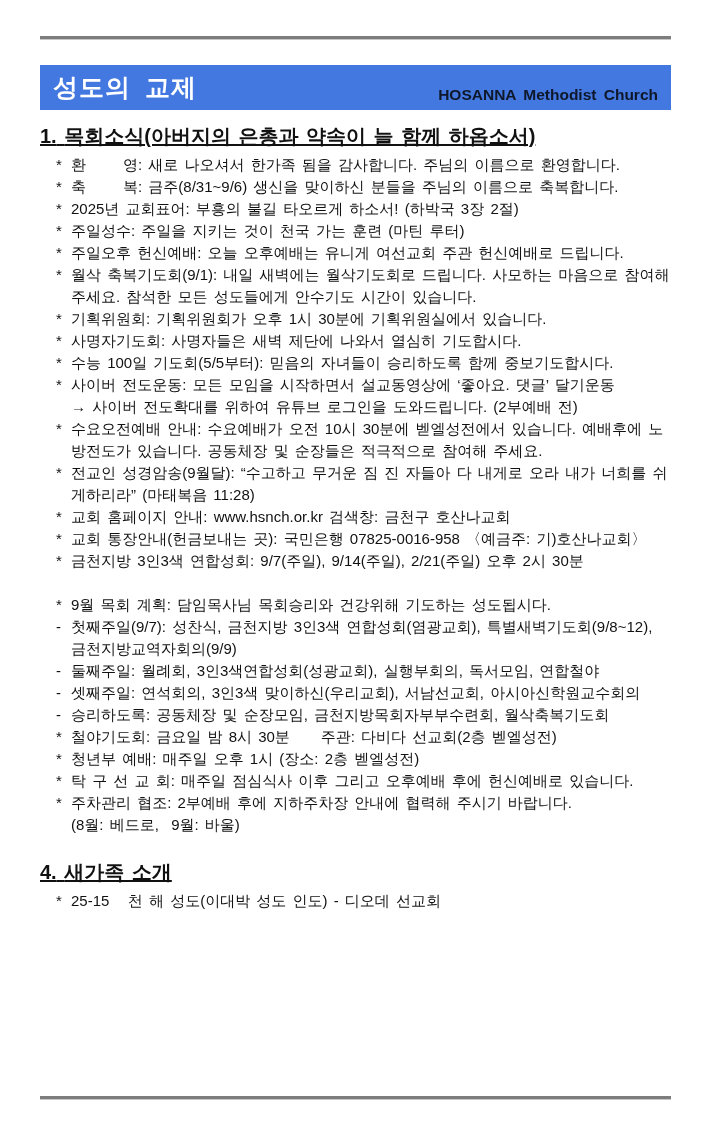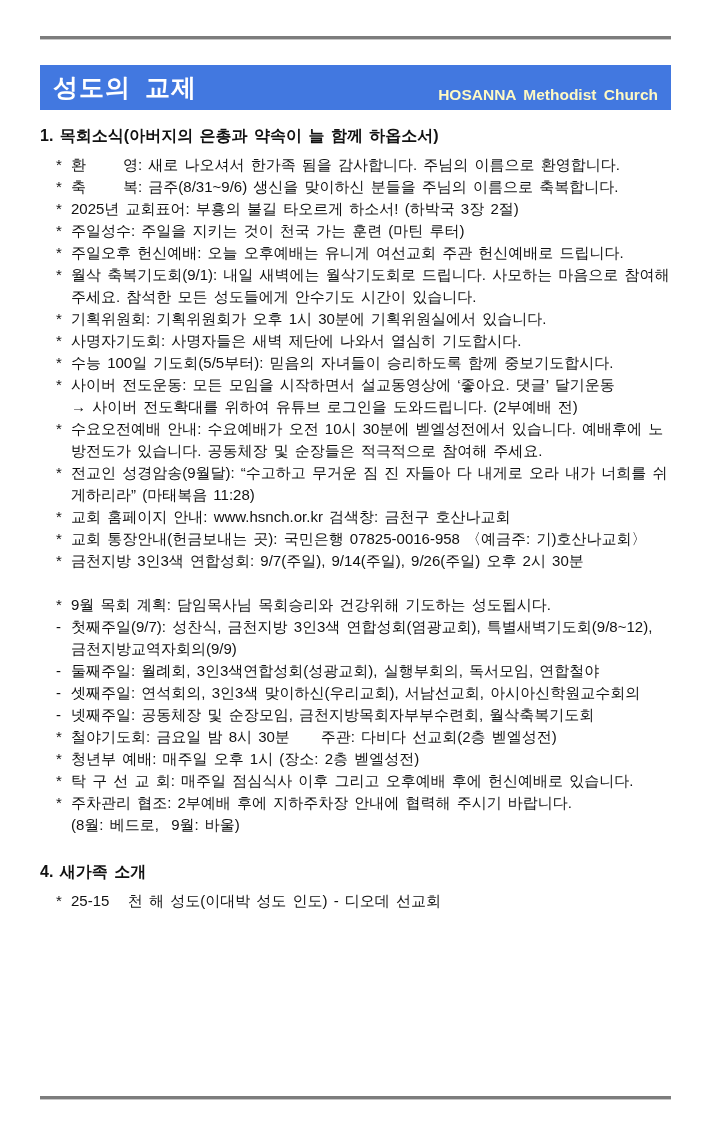--- a/index.html
+++ b/index.html
@@ -45,24 +45,25 @@
     font-size:15.5px;
     font-weight:bold;
     word-spacing:3px;
   }
   .content {
     margin:15px 40px 0;
     font-size:15px;
     line-height:22px;
   }
   .section-heading {
-    font-size:16px;
+    font-size:20px;
     font-weight:bold;
     margin:25px 0 7px;
     word-spacing:2px;
+    text-decoration:underline;
   }
   .section:first-child .section-heading { margin-top:0; }
   .item {
     display:flex;
     padding-left:16px;
   }
   .marker {
     flex:0 0 15px;
     width:15px;
   }
@@ -74,21 +75,21 @@
   .gap-top { margin-top:22px; }
 </style>
 </head>
 <body>
 
 <div class="page">
   <div class="rule rule-top" style="background: rgb(125, 125, 125);"></div>
 
   <div class="header-bar" style="background: rgb(66, 120, 224);">
     <span class="header-title" style="color: rgb(255, 255, 255);">성도의 교제</span>
-    <span class="header-sub" style="color: #fef9c3;">HOSANNA  Methodist  Church</span>
+    <span class="header-sub" style="color: #0f172a;">HOSANNA  Methodist  Church</span>
   </div>
 
   <div class="content">
       <div class="section">
         <div class="section-heading"><span>1.</span> <span>목회소식(아버지의 은총과 약속이 늘 함께 하옵소서)</span></div>
         <div class="item">
           <span class="marker">*</span>
           <span class="text">환      영: 새로 나오셔서 한가족 됨을 감사합니다. 주님의 이름으로 환영합니다.</span>
         </div>
         <div class="item">
@@ -139,41 +140,41 @@
         <div class="item">
           <span class="marker">*</span>
           <span class="text">교회 홈페이지 안내: www.hsnch.or.kr 검색창: 금천구 호산나교회</span>
         </div>
         <div class="item">
           <span class="marker">*</span>
           <span class="text">교회 통장안내(헌금보내는 곳): 국민은행 07825-0016-958 〈예금주: 기)호산나교회〉</span>
         </div>
         <div class="item">
           <span class="marker">*</span>
-          <span class="text">금천지방 3인3색 연합성회: 9/7(주일), 9/14(주일), 9/26(주일) 오후 2시 30분</span>
+          <span class="text">금천지방 3인3색 연합성회: 9/7(주일), 9/14(주일), 2/21(주일) 오후 2시 30분</span>
         </div>
         <div class="item gap-top">
           <span class="marker">*</span>
           <span class="text">9월 목회 계획: 담임목사님 목회승리와 건강위해 기도하는 성도됩시다.</span>
         </div>
         <div class="item">
           <span class="marker">-</span>
           <span class="text">첫째주일(9/7): 성찬식, 금천지방 3인3색 연합성회(염광교회), 특별새벽기도회(9/8~12), 금천지방교역자회의(9/9)</span>
         </div>
         <div class="item">
           <span class="marker">-</span>
           <span class="text">둘째주일: 월례회, 3인3색연합성회(성광교회), 실행부회의, 독서모임, 연합철야</span>
         </div>
         <div class="item">
           <span class="marker">-</span>
           <span class="text">셋째주일: 연석회의, 3인3색 맞이하신(우리교회), 서남선교회, 아시아신학원교수회의</span>
         </div>
         <div class="item">
           <span class="marker">-</span>
-          <span class="text">넷째주일: 공동체장 및 순장모임, 금천지방목회자부부수련회, 월삭축복기도회</span>
+          <span class="text">승리하도록: 공동체장 및 순장모임, 금천지방목회자부부수련회, 월삭축복기도회</span>
         </div>
       </div>
       <div class="section">
         <div class="item">
           <span class="marker">*</span>
           <span class="text">철야기도회: 금요일 밤 8시 30분     주관: 다비다 선교회(2층 벧엘성전)</span>
         </div>
         <div class="item">
           <span class="marker">*</span>
           <span class="text">청년부 예배: 매주일 오후 1시 (장소: 2층 벧엘성전)</span>

